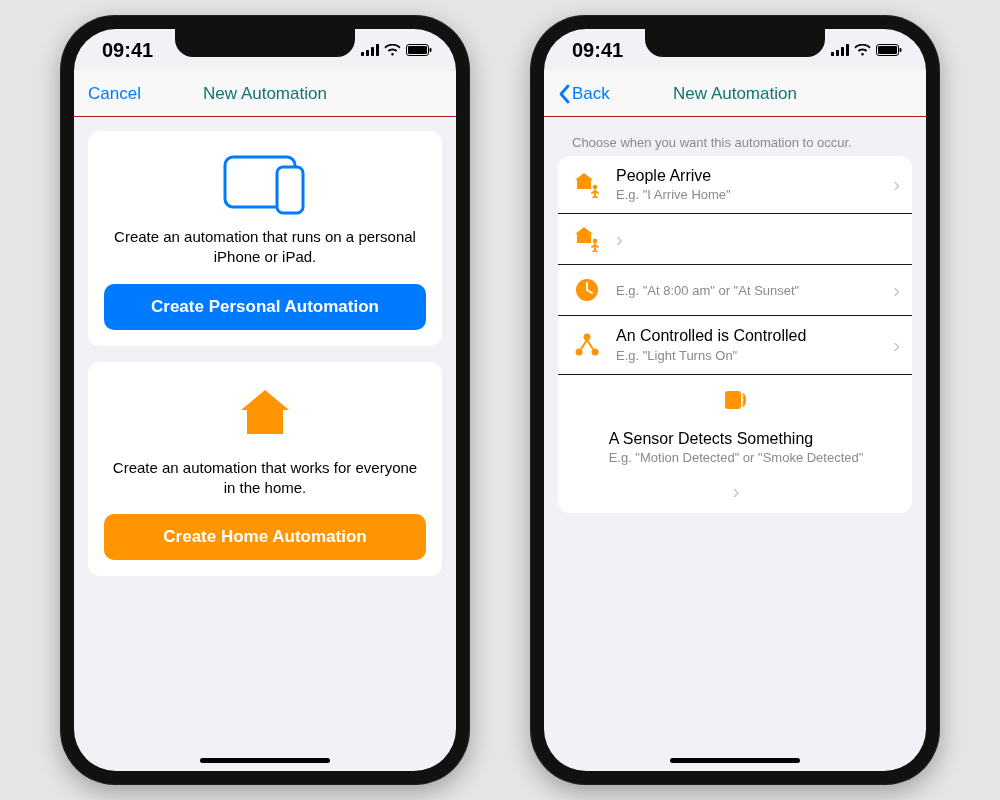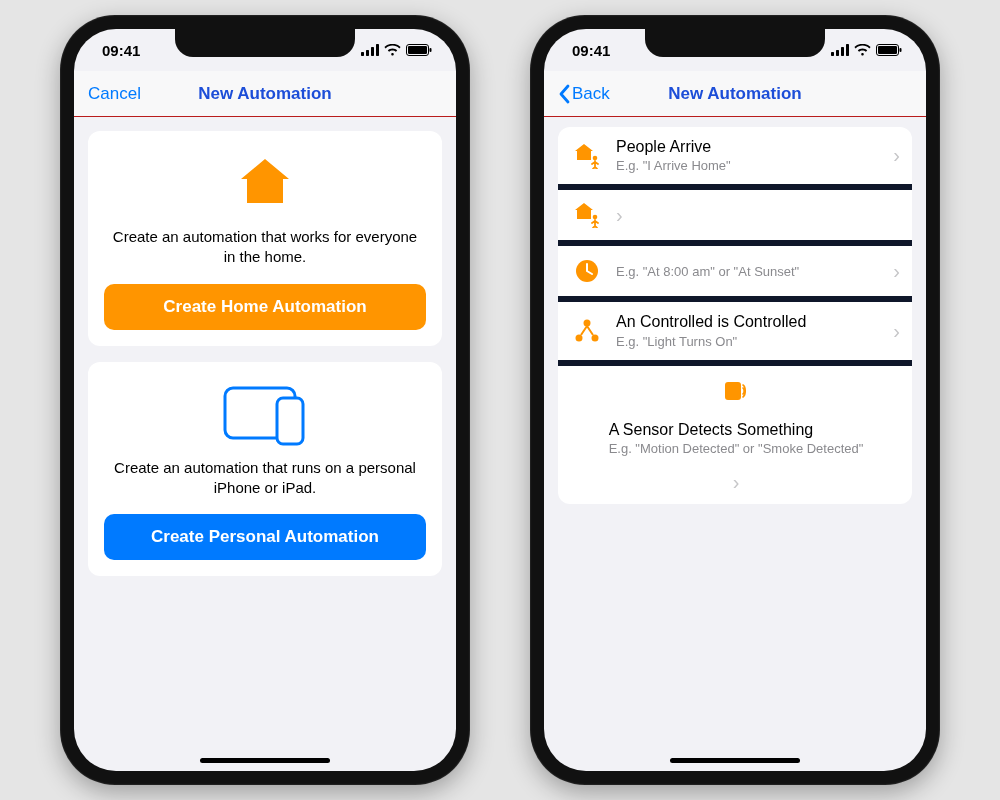--- a/index.html
+++ b/index.html
@@ -50,40 +50,40 @@
     border-bottom-left-radius: 18px;
     border-bottom-right-radius: 18px;
     z-index: 50;
   }
   .status-bar {
     height: 42px;
     display: flex;
     justify-content: space-between;
     align-items: center;
     padding: 0 24px 0 28px;
-    font-size: 15px;
+    font-size: 20px;
     font-weight: 600;
     color: #000;
     gap: 16px;
   }
   .status-right { display:flex; gap:5px; align-items:center; }
   .nav-bar {
     height: 46px;
     background: #f8f8f9;
     border-bottom: 1px solid #b91c1c;
     display: flex;
     align-items: center;
     justify-content: center;
     position: relative;
     padding: 0 14px;
   }
   .nav-title {
     font-size: 17px;
-    font-weight: 700;
-    color: #1d4ed8;
+    font-weight: 400;
+    color: #0f766e;
   }
   .nav-left {
     position: absolute;
     left: 14px;
     color: #007aff;
     font-size: 17px;
     display:flex;
     align-items:center;
     gap:2px;
   }
@@ -129,21 +129,21 @@
   .list {
     background: #fff;
     border-radius: 12px;
     margin: 0 0px;
     overflow: hidden;
   }
   .row {
     display: flex;
     align-items: center;
     padding: 10px 12px 10px 14px;
-    border-bottom: 6px solid #0f172a;
+    border-bottom: 1px solid #0f172a;
     gap: 14px;
   }
   .row:last-child { border-bottom: none; flex-direction: column; }
   .row-icon {
     width: 30px;
     height: 30px;
     display:flex;
     align-items:center;
     justify-content:center;
     flex-shrink:0;
@@ -192,40 +192,40 @@
     <div class="nav-bar">
       <div class="nav-left">
         <span>Cancel</span>
       </div>
       <span class="nav-title">New Automation</span>
     </div>
     <div class="content">
 
       <div class="card">
         <div class="hero-icon">
+          <svg width="100" height="66" viewBox="0 0 100 66">
+            <rect x="10" y="8" width="70" height="50" rx="8" fill="none" stroke="#007aff" stroke-width="3"></rect>
+            <rect x="62" y="18" width="26" height="46" rx="6" fill="#fff" stroke="#007aff" stroke-width="3"></rect>
+          </svg>
+        </div>
+        <p class="card-desc">Create an automation that runs on a personal iPhone or iPad.</p>
+        <button class="btn btn-blue">
+          <span>Create Personal Automation</span>
+        </button>
+      </div>
+
+      <div class="card">
+        <div class="hero-icon">
           <svg width="56" height="50" viewBox="0 0 56 50">
             <path d="M28 2 L52 22 L46 22 L46 46 L10 46 L10 22 L4 22 Z" fill="#ff9500"></path>
           </svg>
         </div>
         <p class="card-desc">Create an automation that works for everyone in the home.</p>
         <button class="btn btn-orange">
           <span>Create Home Automation</span>
-        </button>
-      </div>
-
-      <div class="card">
-        <div class="hero-icon">
-          <svg width="100" height="66" viewBox="0 0 100 66">
-            <rect x="10" y="8" width="70" height="50" rx="8" fill="none" stroke="#007aff" stroke-width="3"></rect>
-            <rect x="62" y="18" width="26" height="46" rx="6" fill="#fff" stroke="#007aff" stroke-width="3"></rect>
-          </svg>
-        </div>
-        <p class="card-desc">Create an automation that runs on a personal iPhone or iPad.</p>
-        <button class="btn btn-blue">
-          <span>Create Personal Automation</span>
         </button>
       </div>
 
     </div>
     <div class="home-indicator"></div>
   </div>
 </div>
 
 <div class="phone">
   <div class="screen">
@@ -252,20 +252,21 @@
     <div class="nav-bar">
       <div class="nav-left">
         <svg width="12" height="20" viewBox="0 0 12 20">
             <path d="M10 2 L3 10 L10 18" stroke="#007aff" stroke-width="2.8" fill="none" stroke-linecap="round" stroke-linejoin="round"></path>
           </svg>
         <span>Back</span>
       </div>
       <span class="nav-title">New Automation</span>
     </div>
     <div class="content2">
+      <div class="section-header">Choose when you want this automation to occur.</div>
       <div class="list">
 
         <div class="row">
           <div class="row-icon">
             <svg width="28" height="26" viewBox="0 0 28 26">
                 <path d="M11 1 L20 8 L18 8 L18 17 L4 17 L4 8 L2 8 Z" fill="#ff9500"></path>
                 <circle cx="22" cy="15" r="2.3" fill="#ff9500"></circle>
                 <path d="M22 18 L22 24 M22 19 L19 21 M22 19 L25 21 M22 24 L20 26 M22 24 L24 26" stroke="#ff9500" stroke-width="1.8" stroke-linecap="round" fill="none"></path>
               </svg>
           </div>

